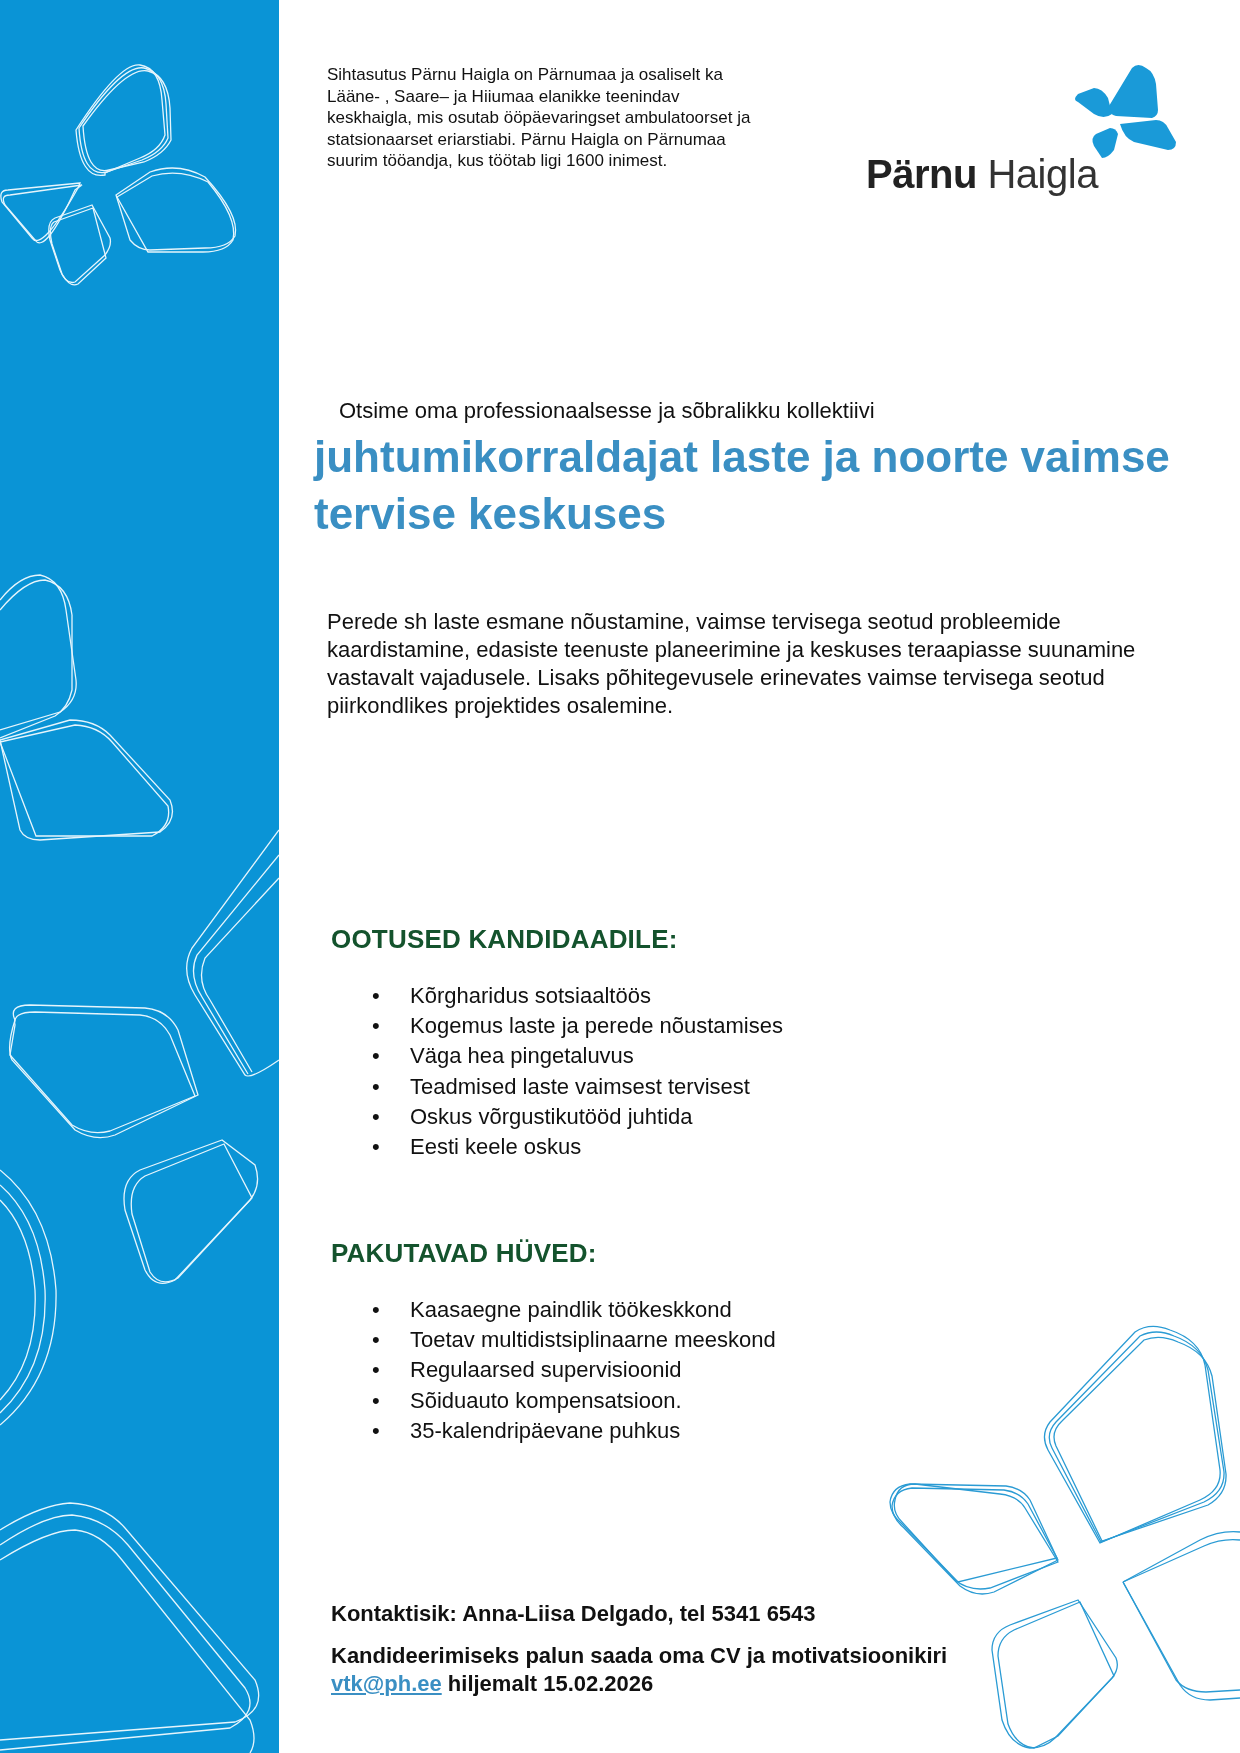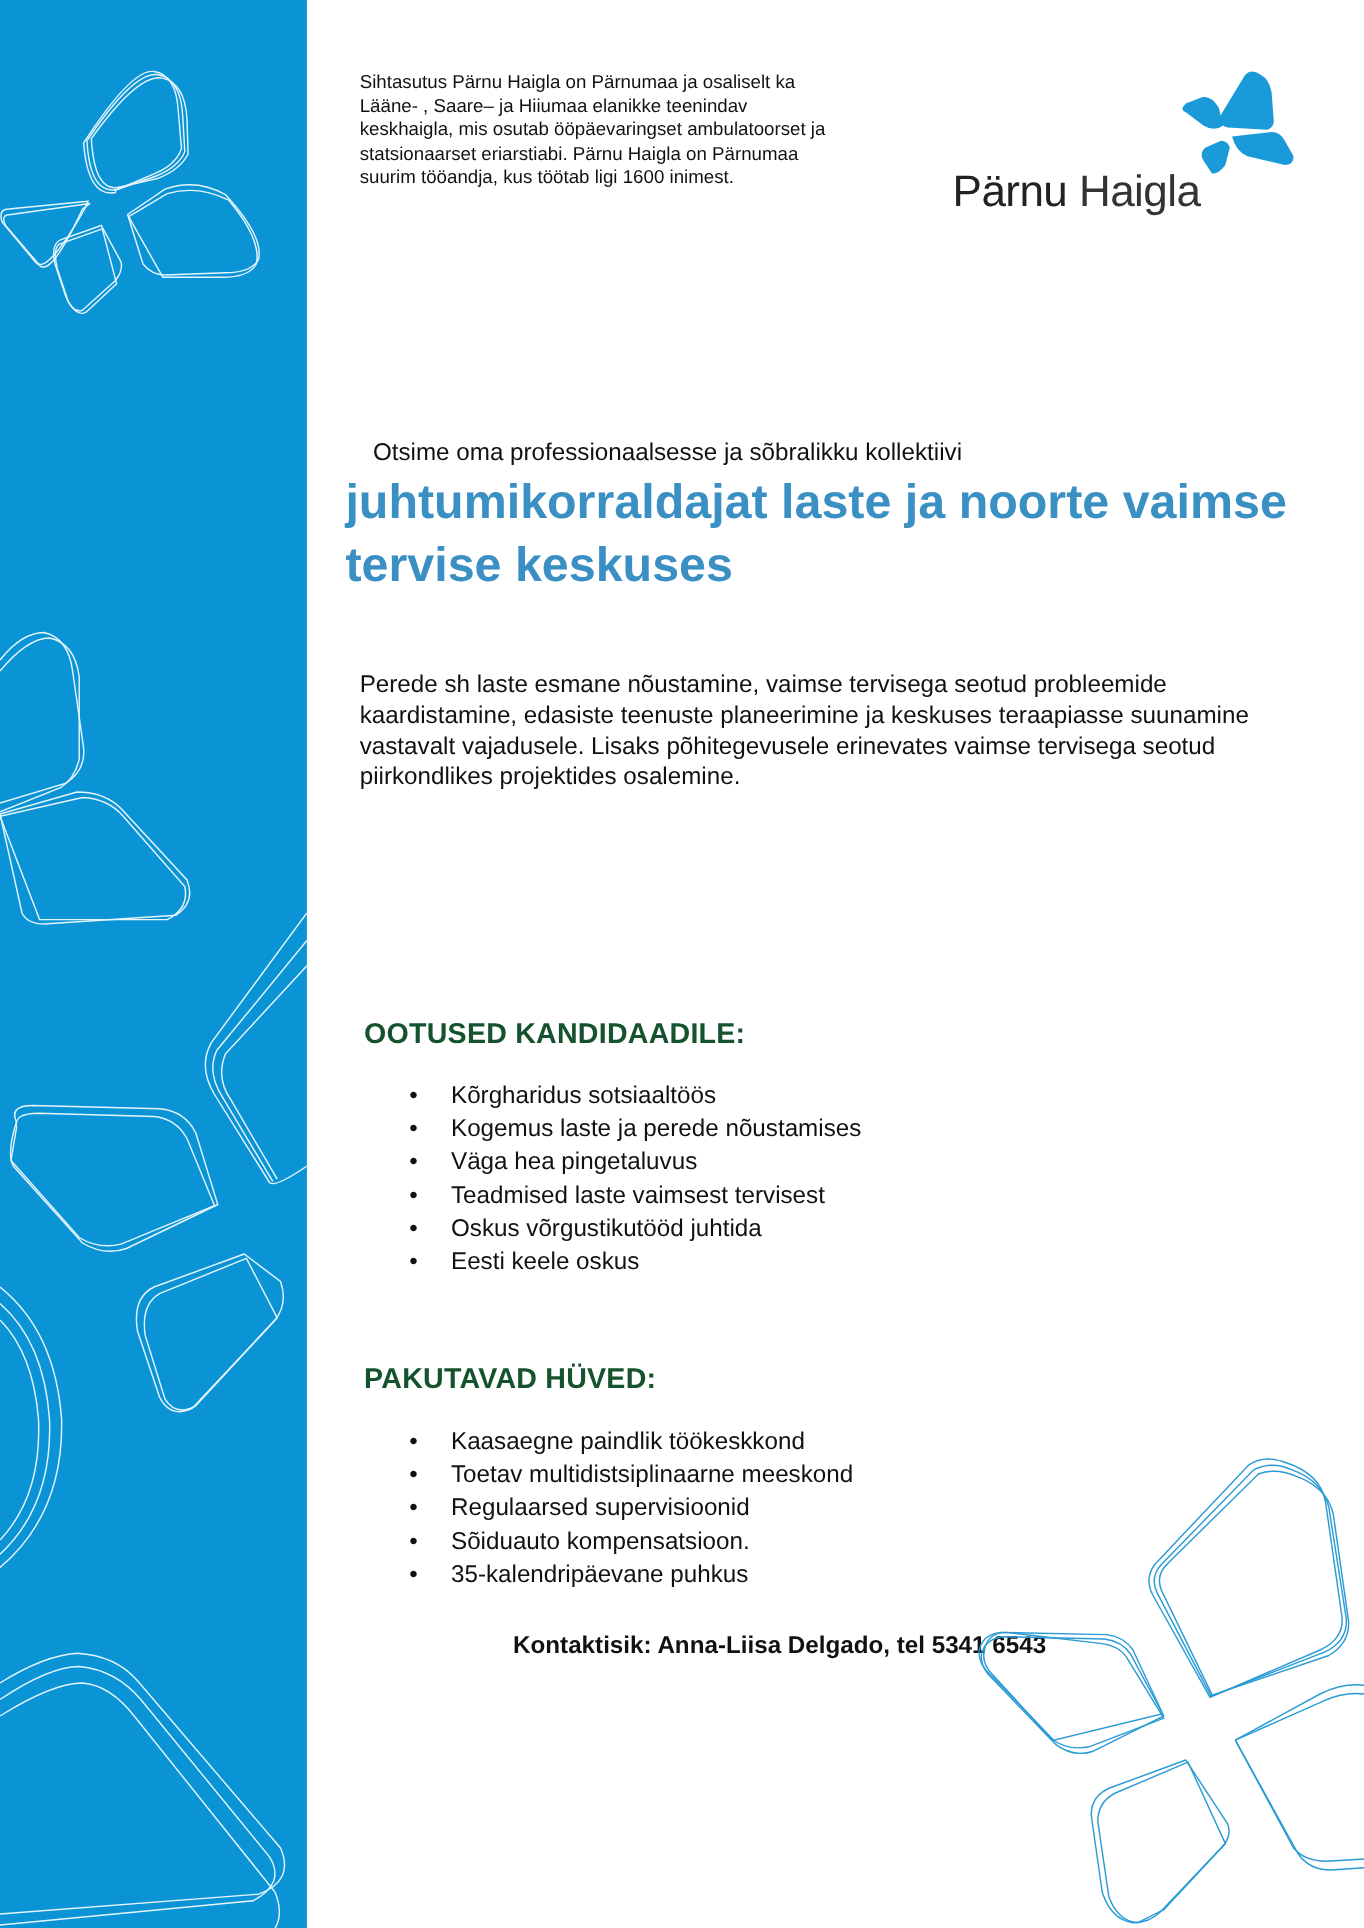--- a/index.html
+++ b/index.html
@@ -5,31 +5,31 @@
     html, body { margin: 0; padding: 0; background: #ffffff; }
     body { width: 1240px; height: 1753px; position: relative; overflow: hidden;
            font-family: "Liberation Sans", sans-serif; color: #111; }
     .sidebar { position: absolute; left: 0; top: 0; width: 279px; height: 1753px; background: #0a94d6; overflow: hidden; }
     .sidebar svg, .deco-br svg { position: absolute; left: 0; top: 0; }
     .deco-br { position: absolute; left: 880px; top: 1300px; width: 360px; height: 453px; overflow: hidden; }
     .intro { position: absolute; left: 327px; top: 64px; width: 430px; font-size: 17px; line-height: 21.5px; color: #111; }
     .intro p { margin: 0; }
     .logo { position: absolute; left: 864px; top: 58px; width: 320px; height: 150px; }
     .logo-word { position: absolute; left: 2px; top: 94px; font-size: 40px; color: #222; white-space: nowrap; letter-spacing: -0.5px; }
-    .logo-word .b { font-weight: normal; text-align: right; }
+    .logo-word .b { font-weight: bold; text-align: right; }
     .logo-word .l { font-weight: normal; color: #333; }
     .lead { position: absolute; left: 327px; top: 398px; font-size: 22px; color: #111; margin-left: 12px; }
     .title { position: absolute; left: 314px; top: 428px; width: 860px; font-size: 44px; line-height: 57px; font-weight: bold; color: #3a8fc3; margin: 0; }
     .desc { position: absolute; left: 327px; top: 608px; width: 860px; font-size: 22px; line-height: 28px; color: #111; }
     .desc p { margin: 0 0 10px 0; }
     .section-title { position: absolute; left: 331px; font-size: 26px; font-weight: bold; color: #14532d; margin: 0; letter-spacing: 0.2px; }
     .list { position: absolute; left: 372px; margin: 0; padding: 0; list-style: none; font-size: 22px; line-height: 30.2px; }
     .list li { position: relative; padding-left: 38px; }
     .list li .bullet { position: absolute; left: 0; top: 0; }
-    .contact { position: absolute; left: 331px; top: 1482px; width: 620px; font-size: 22px; font-weight: bold; line-height: 28px; color: #111; text-align: right; }
+    .contact { position: absolute; left: 331px; top: 1600px; width: 620px; font-size: 22px; font-weight: bold; line-height: 28px; color: #111; }
     .contact p { margin: 0 0 14px 0; }
     .contact a { color: #3a8fc3; text-decoration: underline; }
   </style>
 </head>
 <body>
 
 <div class="sidebar">
   <svg width="279" height="1753" viewBox="0 0 279 1753" fill="none" stroke="#e6f5fc" stroke-width="1.3">
 
     <g>
@@ -109,20 +109,25 @@
 <ul class="list" style="top:1295px;">
   <li><span class="bullet">•</span><span>Kaasaegne paindlik töökeskkond</span></li>
   <li><span class="bullet">•</span><span>Toetav multidistsiplinaarne meeskond</span></li>
   <li><span class="bullet">•</span><span>Regulaarsed supervisioonid</span></li>
   <li><span class="bullet">•</span><span>Sõiduauto kompensatsioon.</span></li>
   <li><span class="bullet">•</span><span>35-kalendripäevane puhkus</span></li>
 </ul>
 
 <div class="contact">
   <p>Kontaktisik: Anna-Liisa Delgado, tel 5341 6543</p>
+  <p>
+    <span>Kandideerimiseks palun saada oma CV ja motivatsioonikiri</span>
+    <a href="#">vtk@ph.ee</a>
+    <span>hiljemalt 15.02.2026</span>
+  </p>
 </div>
 
 <div class="deco-br">
   <svg width="360" height="453" viewBox="0 0 360 453" fill="none" stroke="#2a9bd4" stroke-width="1.3">
 
     <path d="M220 243 L168 150 Q160 135 170 122 L255 32 Q270 22 290 30 Q320 40 325 65 L340 170 Q342 190 320 200 L220 243 Z"></path>
     <path d="M221 242 L172 148 Q165 134 176 122 L260 36 Q276 28 294 36 Q322 46 328 70 L344 172 Q345 192 324 202 Z"></path>
     <path d="M222 241 L176 146 Q170 132 182 121 L264 40 Q280 34 298 42 Q326 52 332 76 L346 174 Q347 194 328 205 Z"></path>
 
     <path d="M178 262 L145 208 Q138 196 120 194 L35 184 Q18 184 15 200 Q12 212 22 222 L75 280 Q90 292 110 288 Z"></path>

